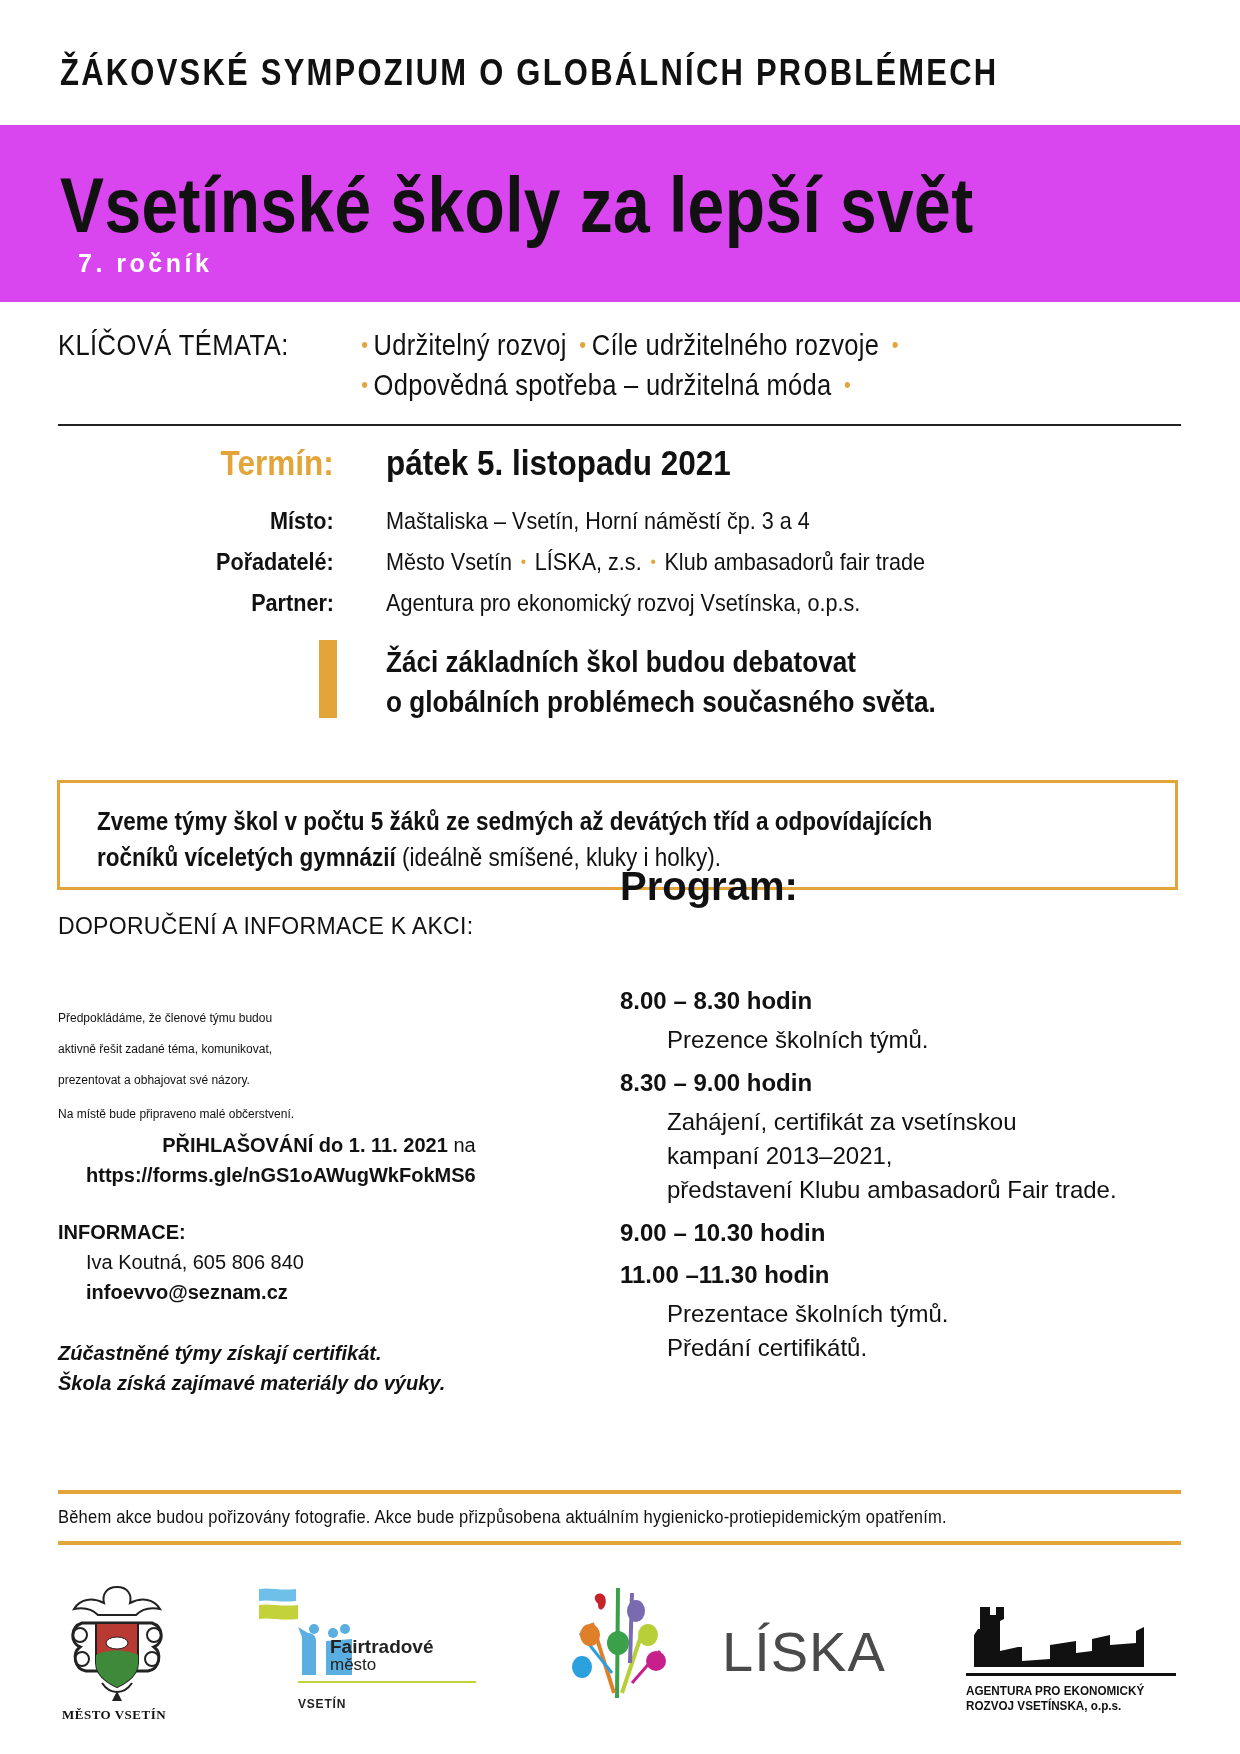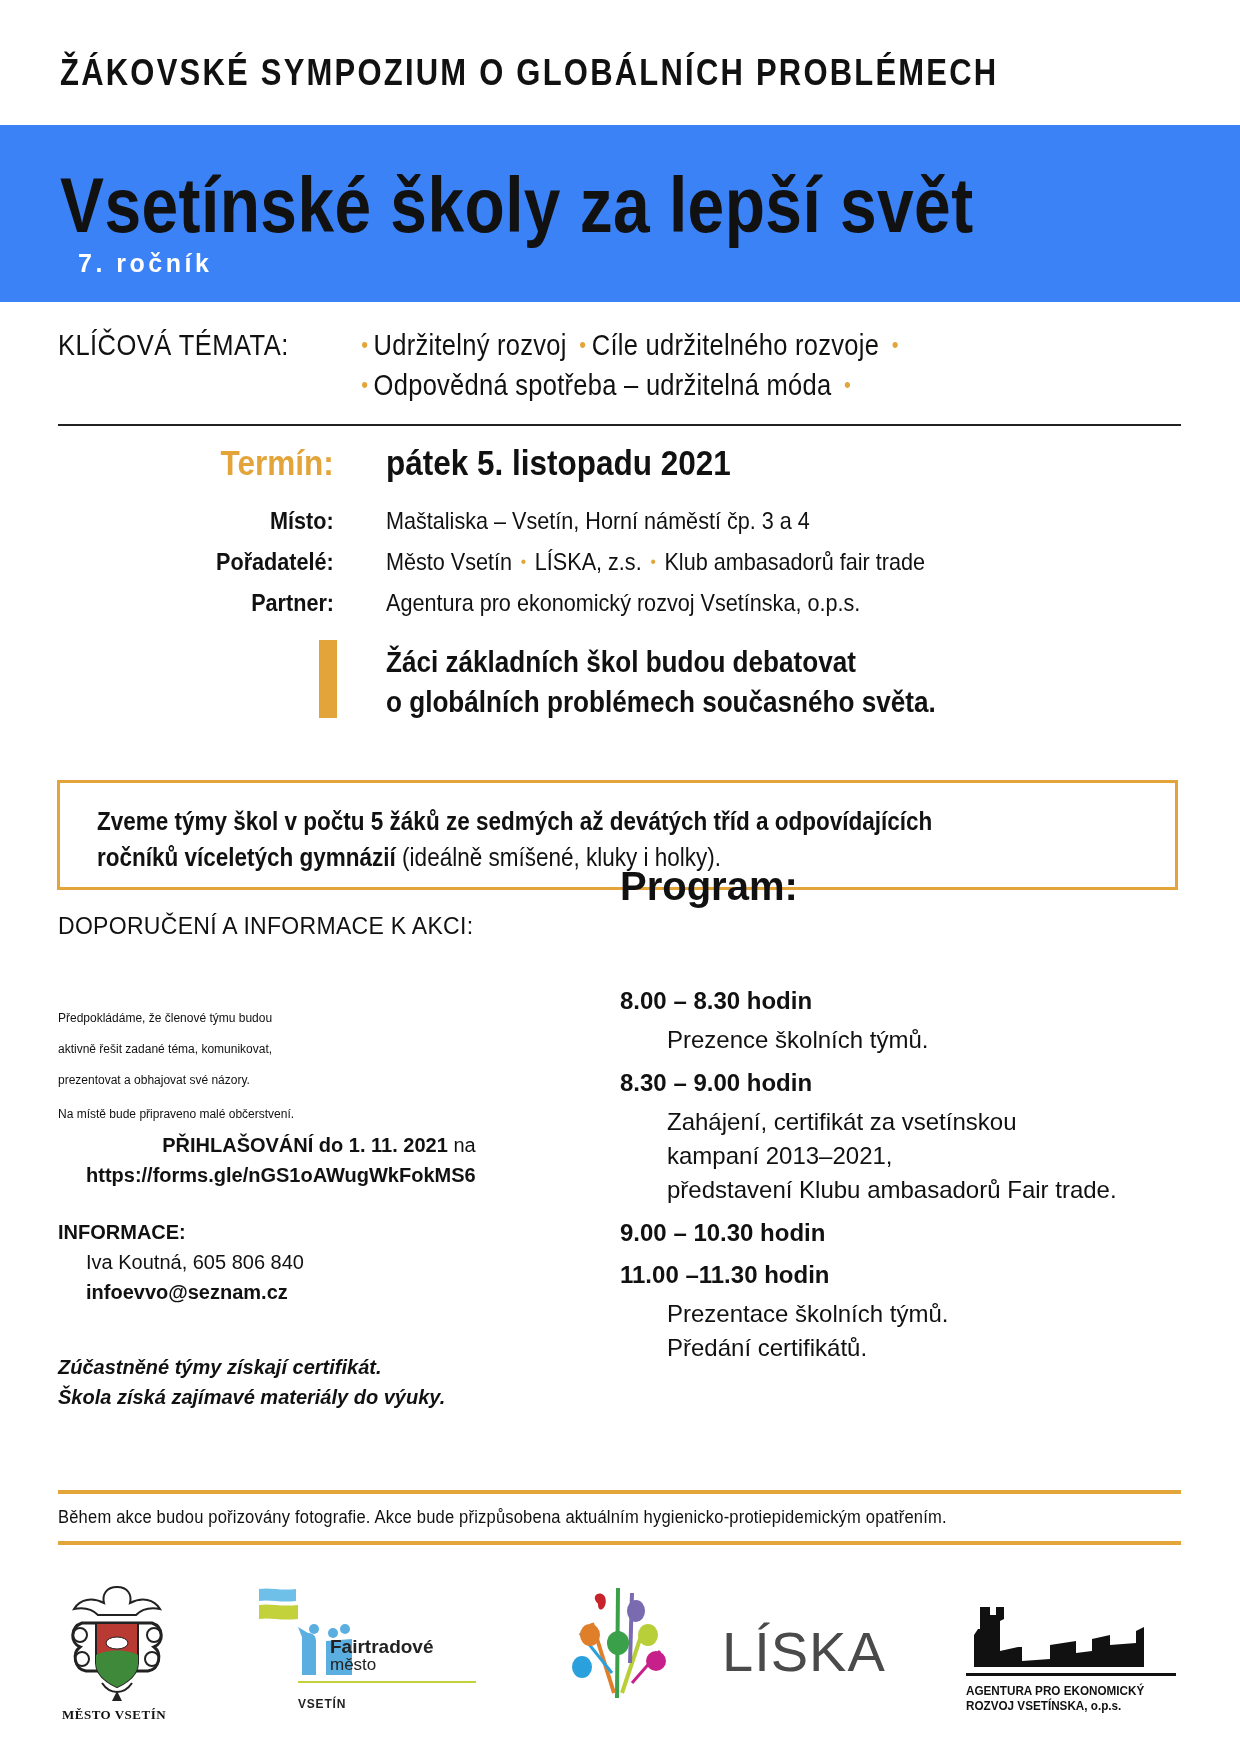--- a/index.html
+++ b/index.html
@@ -3,21 +3,21 @@
 <meta charset="utf-8">
 <style>
   html, body { margin:0; padding:0; background:#ffffff; }
   body { width:1240px; height:1754px; position:relative; overflow:hidden;
          font-family:"Liberation Sans", "DejaVu Sans", sans-serif; color:#111; }
   .abs { position:absolute; }
 
   #top-title { left:60px; top:52px; font-size:36px; letter-spacing:2.6px; font-weight:700; color:#111;
                white-space:nowrap; transform:scaleX(0.86); transform-origin:left top; }
 
-  #banner { left:0; top:125px; width:1240px; height:177px; background:#3b82f6; }
+  #banner { left:0; top:125px; width:1240px; height:177px; background:#d946ef; }
   #banner-title { left:60px; top:35px; font-size:78px; font-weight:700; color:#111; white-space:nowrap;
                   transform:scaleX(0.845); transform-origin:left top; letter-spacing:0.5px; }
   #banner-edition { left:78px; top:124px; font-size:25px; font-weight:700; color:#fff; letter-spacing:3.5px; white-space:nowrap; }
 
   #topics-label { left:58px; top:329px; font-size:29px; color:#111; white-space:nowrap; letter-spacing:0.5px;
                   transform:scaleX(0.88); transform-origin:left top;}
   .topics-line { left:356px; font-size:29px; color:#111; white-space:nowrap; transform:scaleX(0.88); transform-origin:left top; letter-spacing:0.3px;}
   .dot { color:#E3A53A; font-size:22px; padding:0 6px; position:relative; top:-3px; }
 
   #rule-top { left:58px; top:424px; width:1123px; height:2px; background:#222; }
@@ -43,21 +43,21 @@
   #rec-body .p2 { margin-top:3px; }
 
   #reg-block { left:58px; top:1130px; font-size:20px; line-height:30px; white-space:nowrap;text-align:right; }
   #reg-block .b { font-weight:700; }
   #reg-block .indent { padding-left:28px; }
 
   #info-block { left:58px; top:1217px; font-size:20px; line-height:30px; white-space:nowrap; }
   #info-block .b { font-weight:700; }
   #info-block .indent { padding-left:28px; }
 
-  #cert-note { left:58px; top:1338px; font-size:20px; line-height:30px; font-style:italic; font-weight:700; white-space:nowrap; color:#111;margin-top:14px;}
+  #cert-note { left:58px; top:1338px; font-size:20px; line-height:30px; font-style:italic; font-weight:700; white-space:nowrap; color:#111;}
   #cert-note div { font-weight:600; }
 
   #program-title { left:620px; top:864px; font-size:40px; font-weight:700; white-space:nowrap; }
   #program-list { left:620px; top:985px; width:560px; }
   .prog-item { margin-bottom:10px; }
   .prog-time { font-size:24px; font-weight:700; line-height:32px; white-space:nowrap; }
   .prog-desc { padding-left:47px; font-size:24px; line-height:34px; white-space:nowrap; margin-top:6px; }
 
   #rule-b1 { left:58px; top:1490px; width:1123px; height:4px; background:#E3A53A; }
   #footer-note { left:58px; top:1507px; font-size:17.5px; white-space:nowrap; color:#111; transform:scaleX(0.945); transform-origin:left top; letter-spacing:0.2px;}

